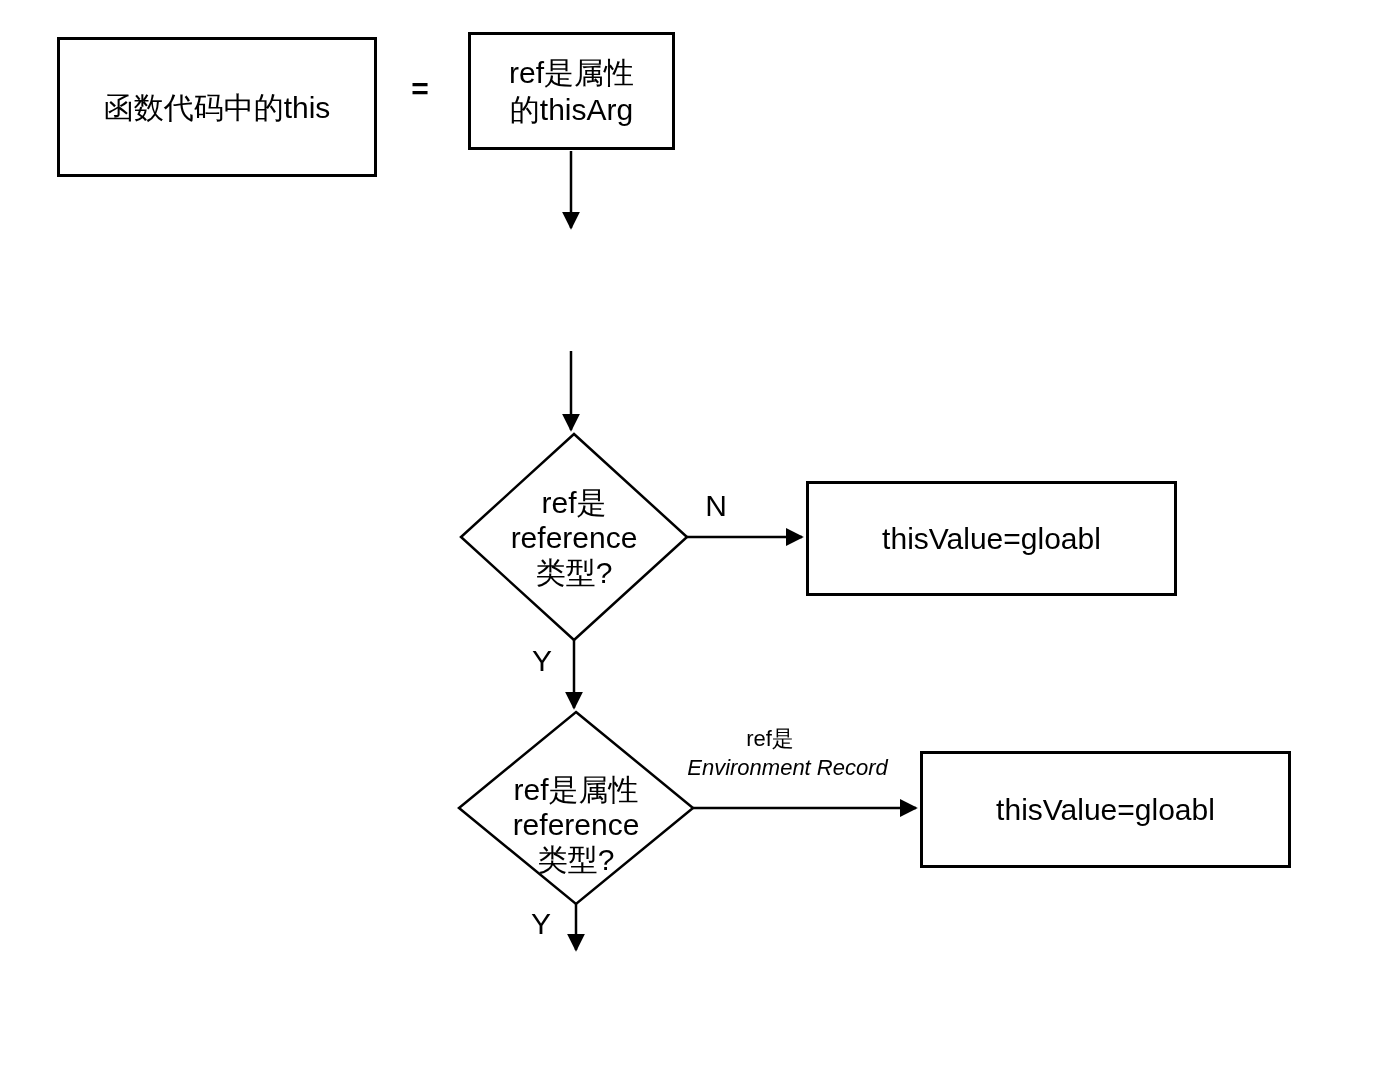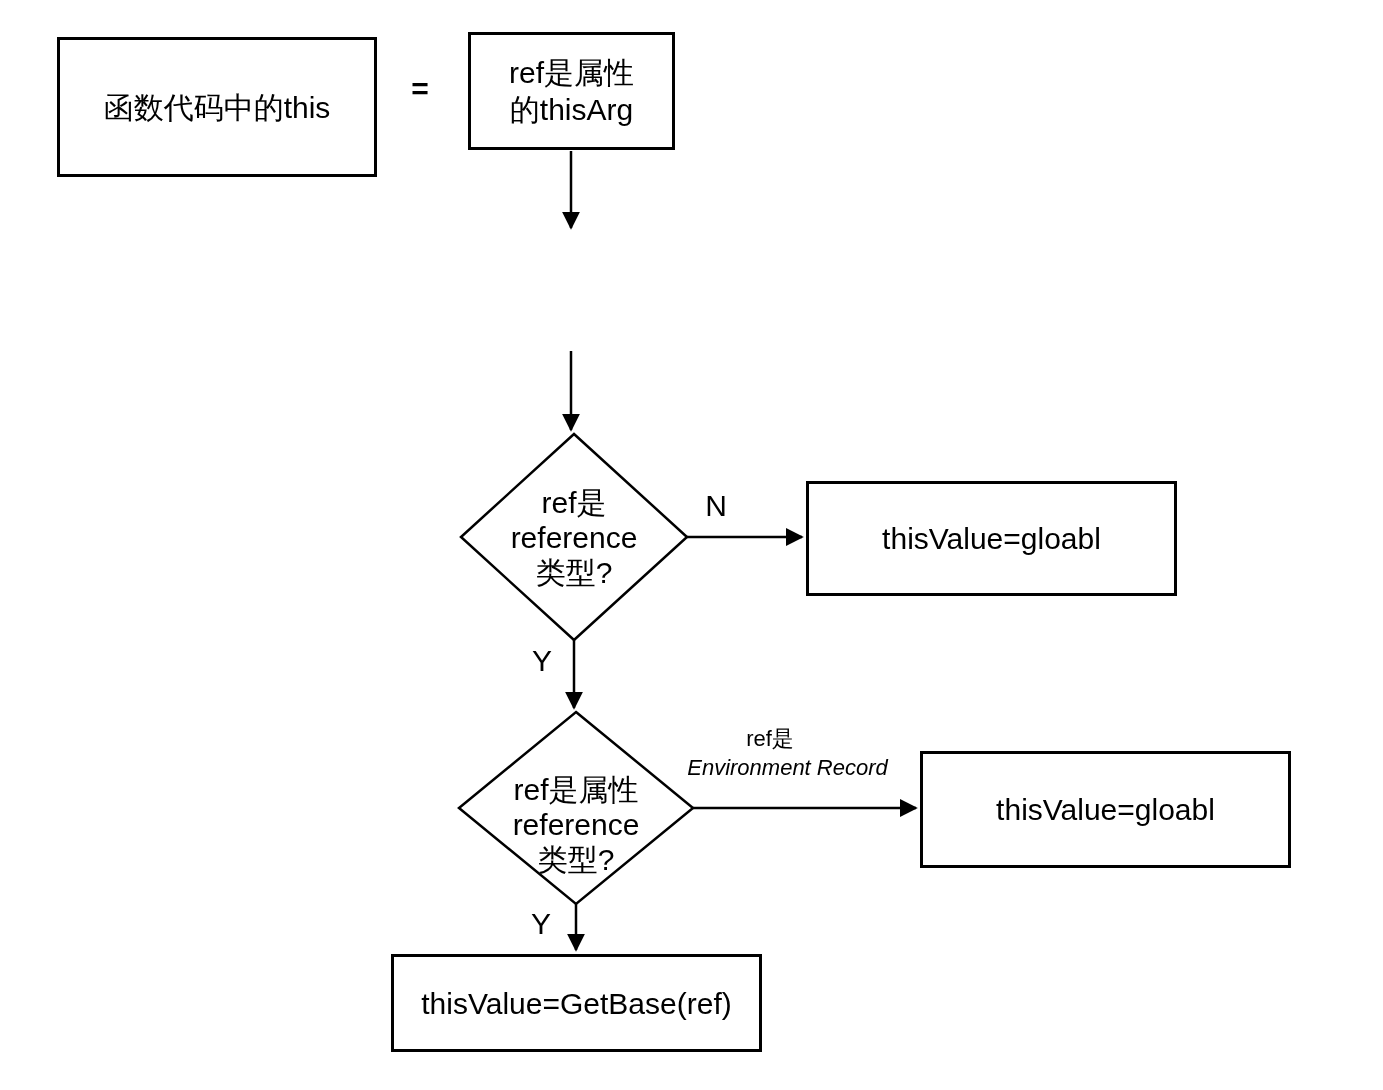--- a/index.html
+++ b/index.html
@@ -124,23 +124,20 @@
 
 
   <div class="node box" style="left:806px; top:481px; width:371px; height:115px;">
     <span>thisValue=gloabl</span>
   </div>
 
   <div class="node box" style="left:920px; top:751px; width:371px; height:117px;">
     <span>thisValue=gloabl</span>
   </div>
 
-  <div class="node box" style="left:391px; top:954px; width:371px; height:98px;">
-    <span>thisValue=GetBase(ref)</span>
-  </div>
 
   <div class="diamond-text" style="left:574px; top:537px;">
     <span style="display:block">ref是</span>
     <span style="display:block">reference</span>
     <span style="display:block">类型?</span>
   </div>
 
   <div class="diamond-text" style="left:576px; top:824px;">
     <span style="display:block">ref是属性</span>
     <span style="display:block">reference</span>

